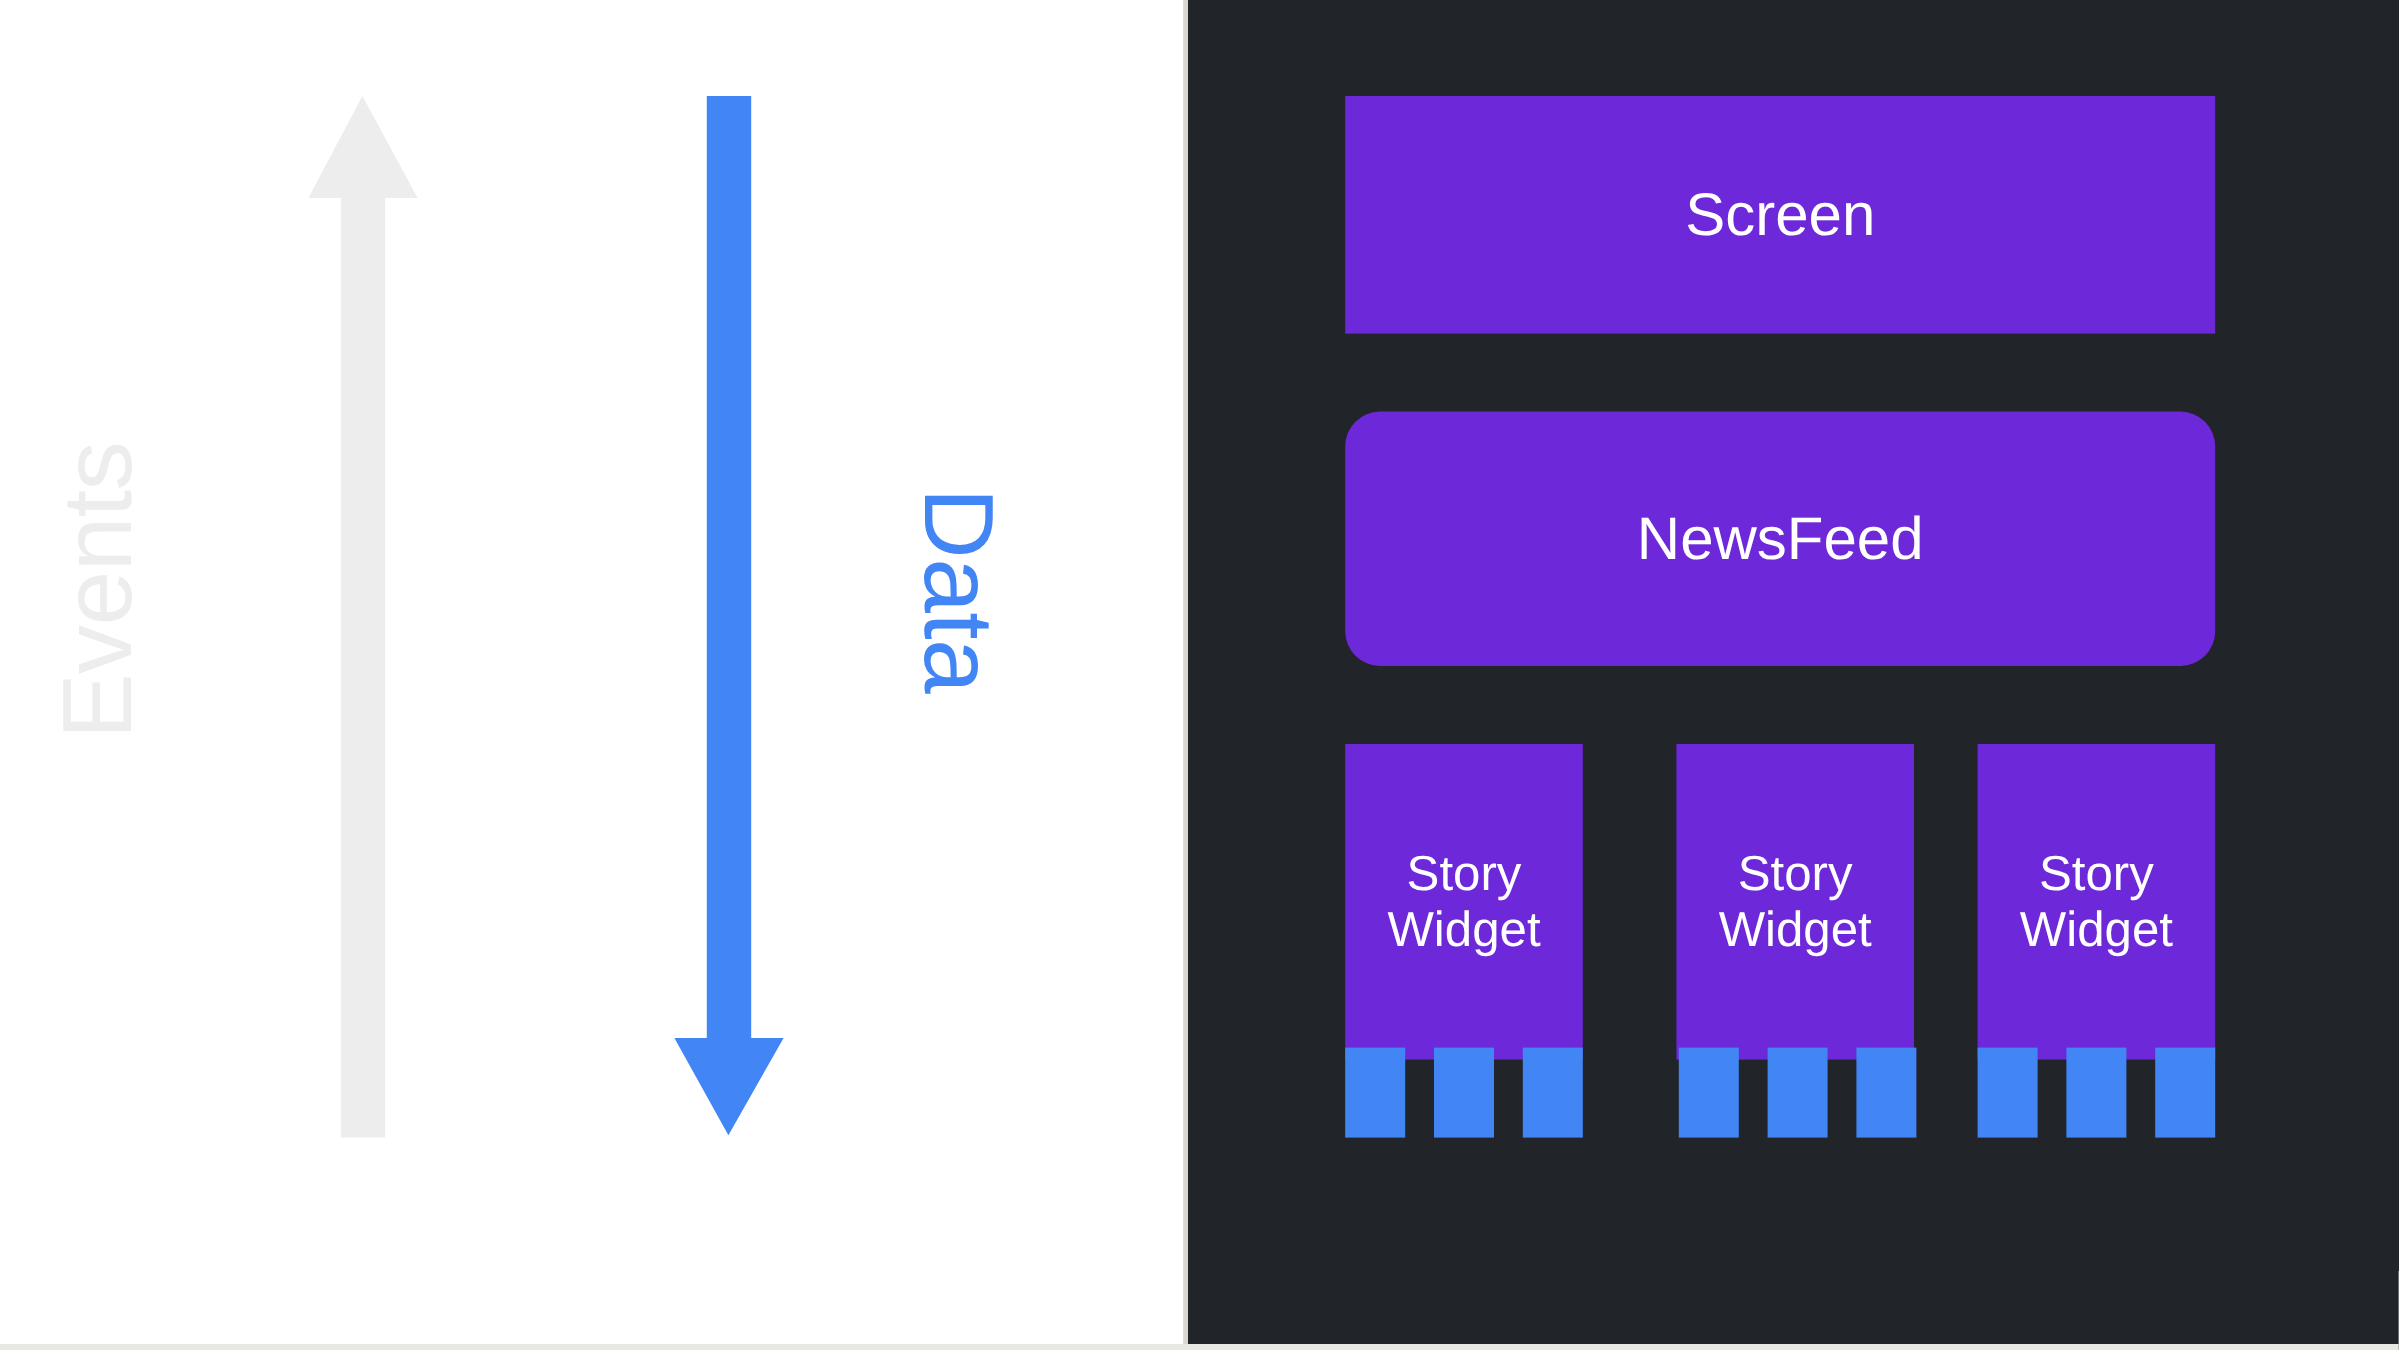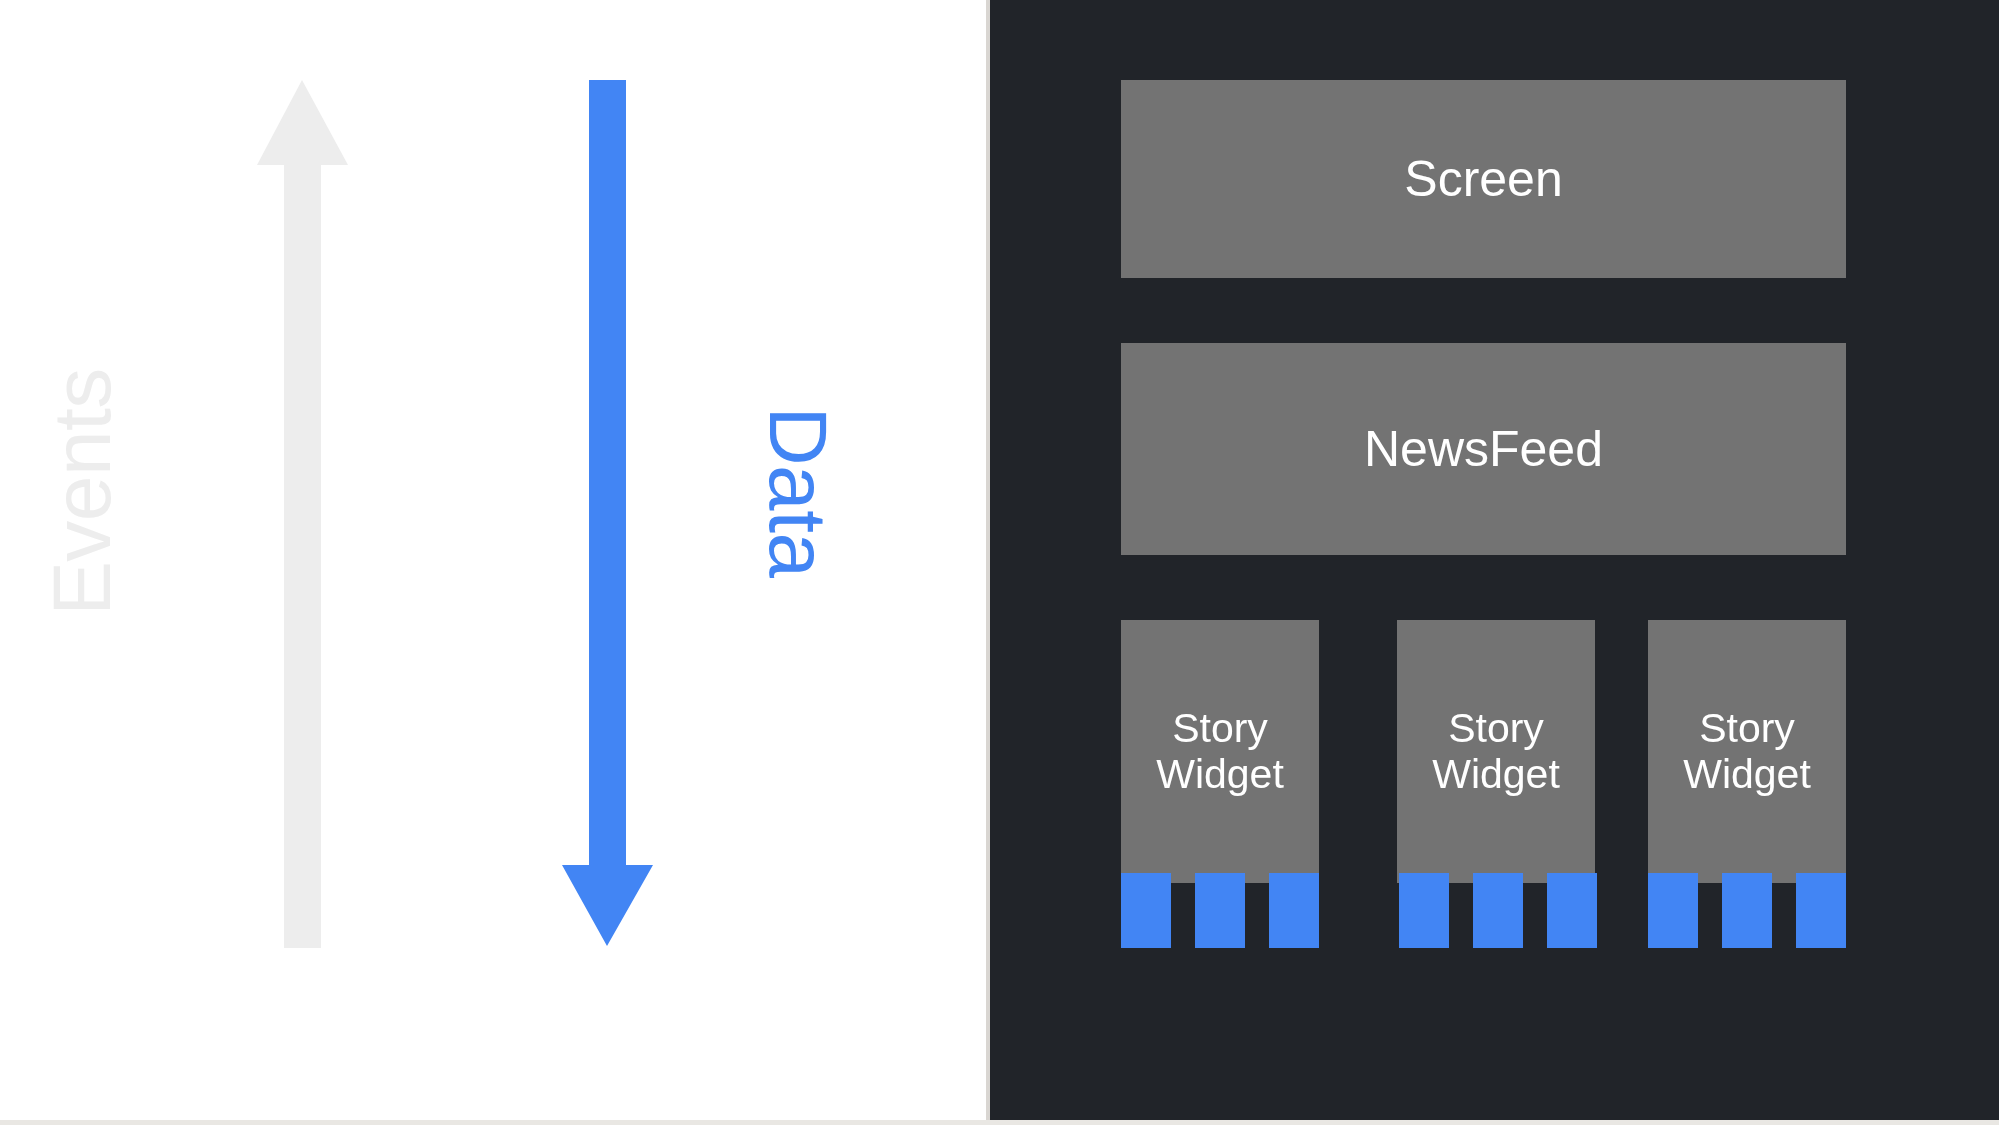--- a/index.html
+++ b/index.html
@@ -84,39 +84,40 @@
 
   .bottom-strip {
     position: absolute;
     left: 0; top: 1120px;
     width: 1999px; height: 5px;
     background: #e9e7e3;
   }
 
   .box {
     position: absolute;
-    background: #737373;
+    background: #6d28d9;
     color: #ffffff;
     display: flex;
     align-items: center;
     justify-content: center;
     text-align: center;
     font-weight: 400;
   }
 
   .box-screen {
     left: 1121px; top: 80px;
     width: 725px; height: 198px;
     font-size: 50px;
   }
 
   .box-newsfeed {
     left: 1121px; top: 343px;
     width: 725px; height: 212px;
     font-size: 50px;
+    border-radius: 29px;
   }
 
   .box-story {
     top: 620px;
     width: 198px; height: 263px;
     font-size: 41px;
     line-height: 1.12;
   }
   .story-0 { left: 1121px; }
   .story-1 { left: 1397px; }

